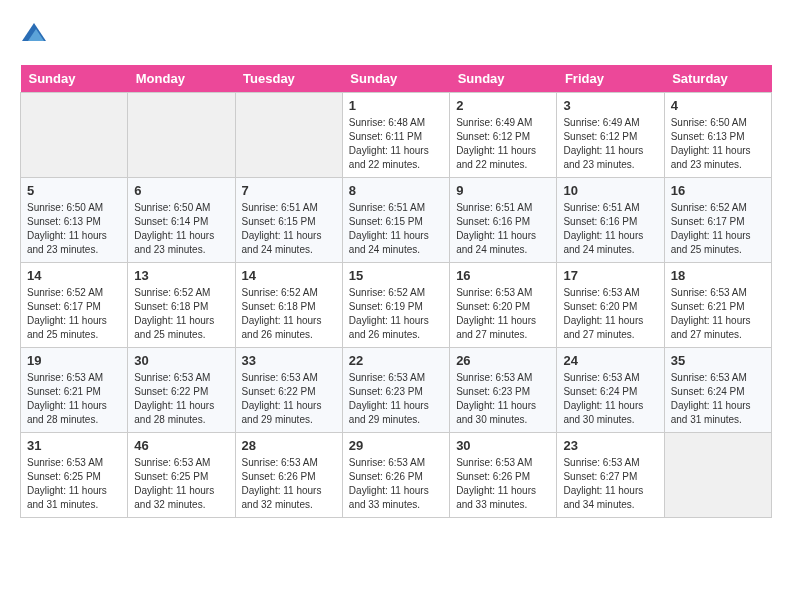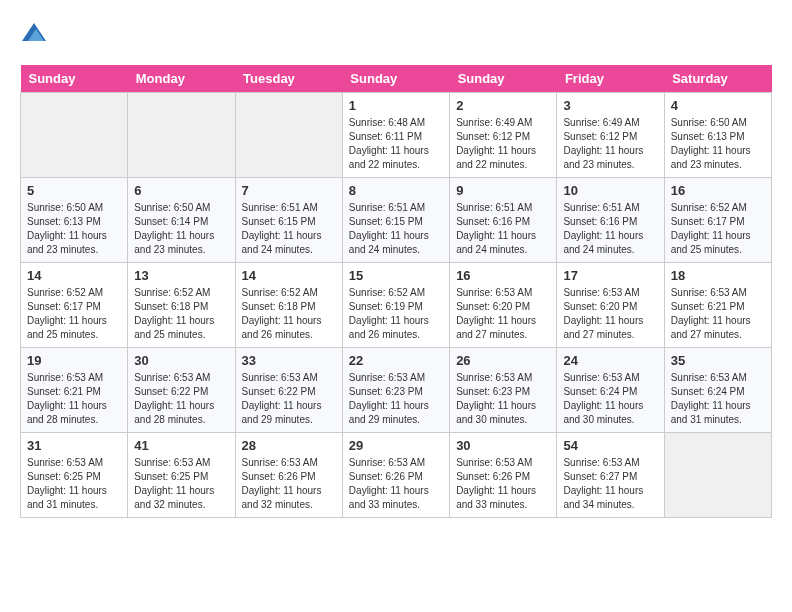--- a/index.html
+++ b/index.html
@@ -231,35 +231,35 @@
           <span class="day-num">35</span>
           <div class="cell-text">Sunrise: 6:53 AM<br>Sunset: 6:24 PM<br>Daylight: 11 hours and 31 minutes.</div>
         </td>
       </tr>
       <tr>
         <td>
           <span class="day-num">31</span>
           <div class="cell-text">Sunrise: 6:53 AM<br>Sunset: 6:25 PM<br>Daylight: 11 hours and 31 minutes.</div>
         </td>
         <td>
-          <span class="day-num">41</span>
+          <span class="day-num">46</span>
           <div class="cell-text">Sunrise: 6:53 AM<br>Sunset: 6:25 PM<br>Daylight: 11 hours and 32 minutes.</div>
         </td>
         <td>
           <span class="day-num">28</span>
           <div class="cell-text">Sunrise: 6:53 AM<br>Sunset: 6:26 PM<br>Daylight: 11 hours and 32 minutes.</div>
         </td>
         <td>
           <span class="day-num">29</span>
           <div class="cell-text">Sunrise: 6:53 AM<br>Sunset: 6:26 PM<br>Daylight: 11 hours and 33 minutes.</div>
         </td>
         <td>
           <span class="day-num">30</span>
           <div class="cell-text">Sunrise: 6:53 AM<br>Sunset: 6:26 PM<br>Daylight: 11 hours and 33 minutes.</div>
         </td>
         <td>
-          <span class="day-num">54</span>
+          <span class="day-num">23</span>
           <div class="cell-text">Sunrise: 6:53 AM<br>Sunset: 6:27 PM<br>Daylight: 11 hours and 34 minutes.</div>
         </td>
         <td class="empty"></td>
       </tr>
     </tbody>
 </table>
 
 </body></html>

